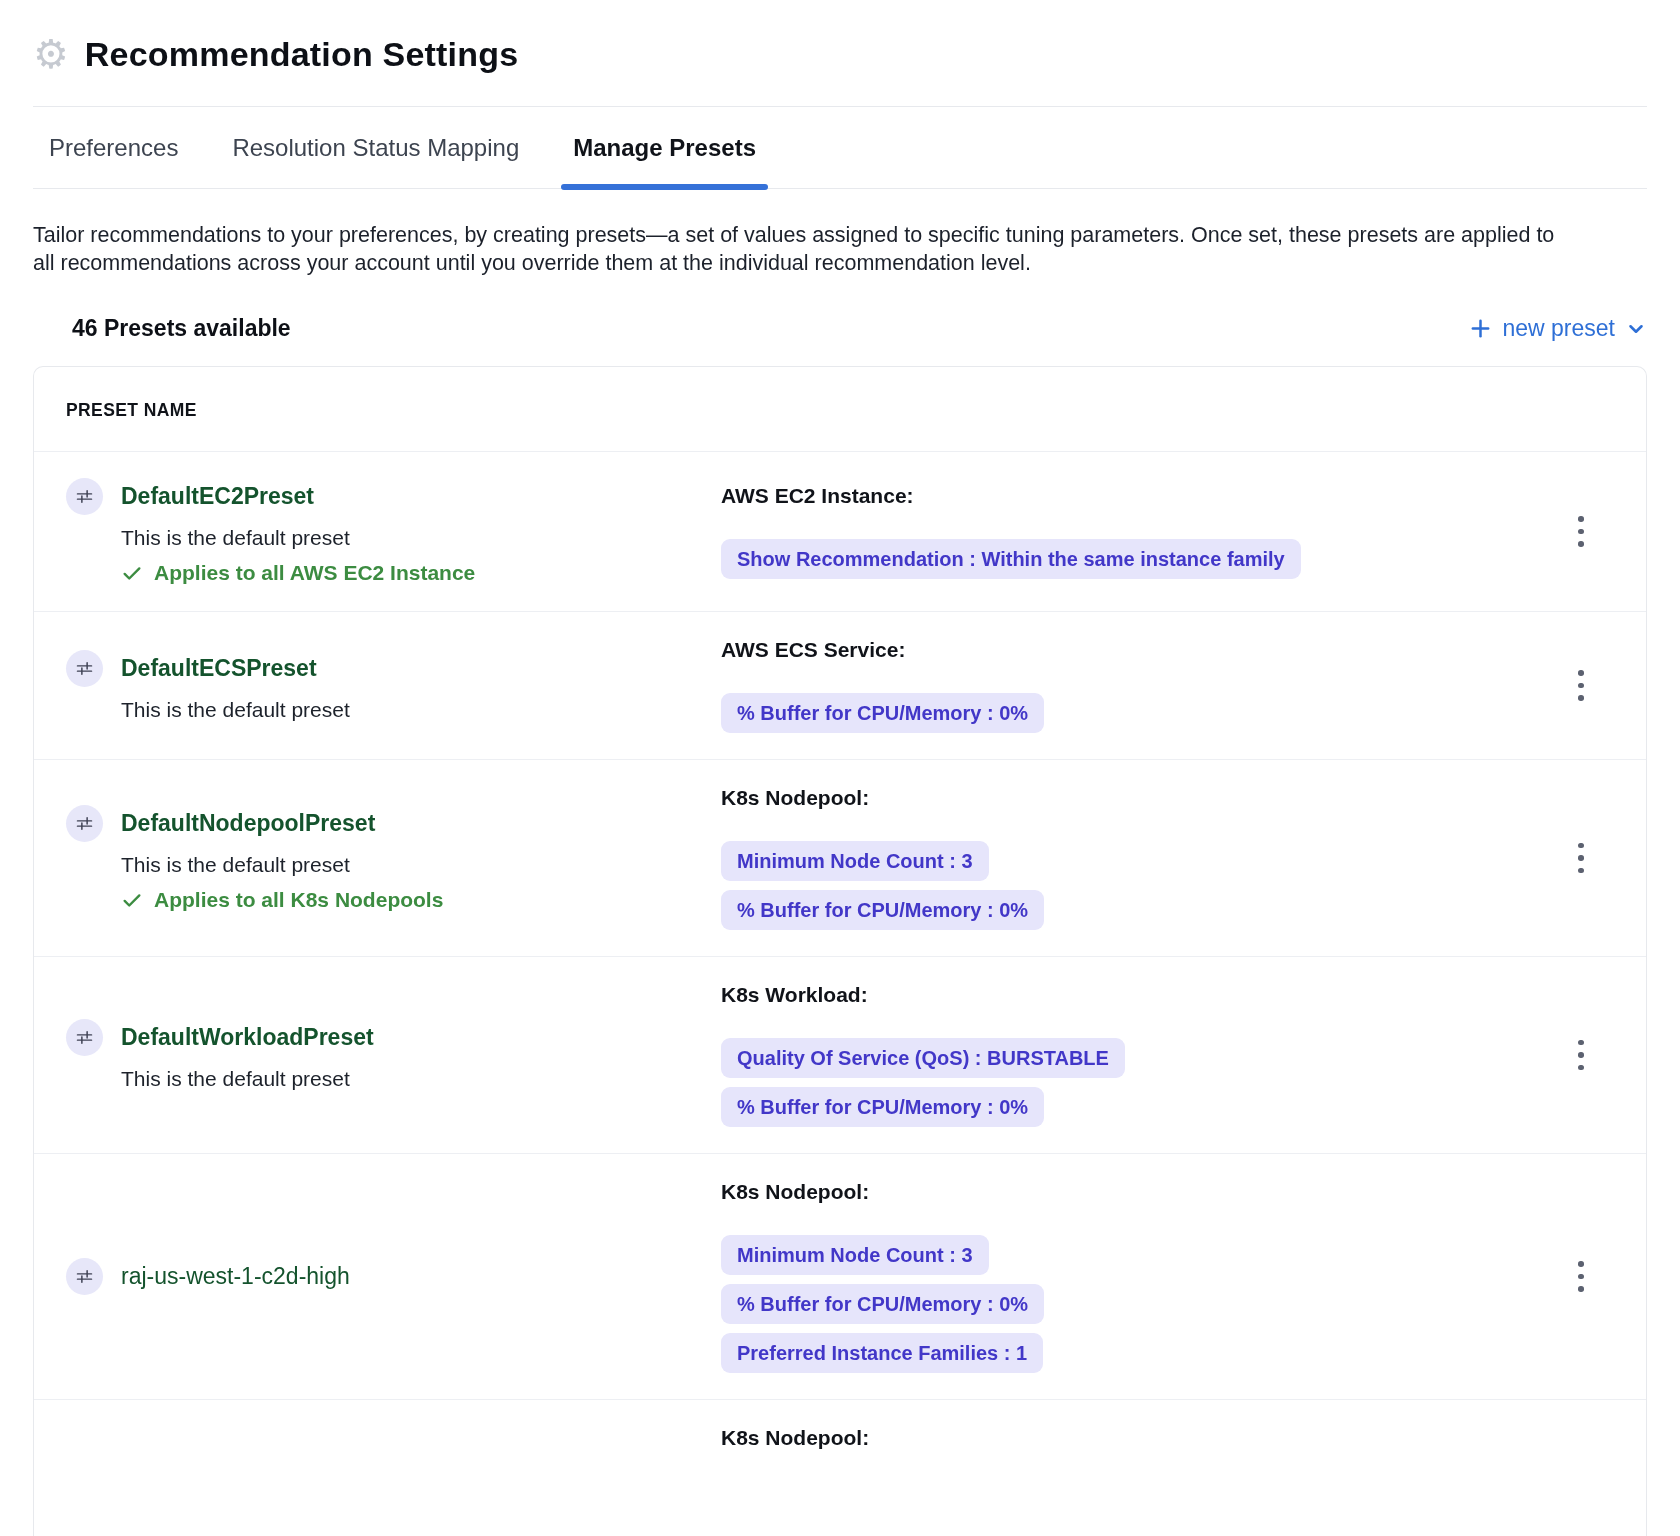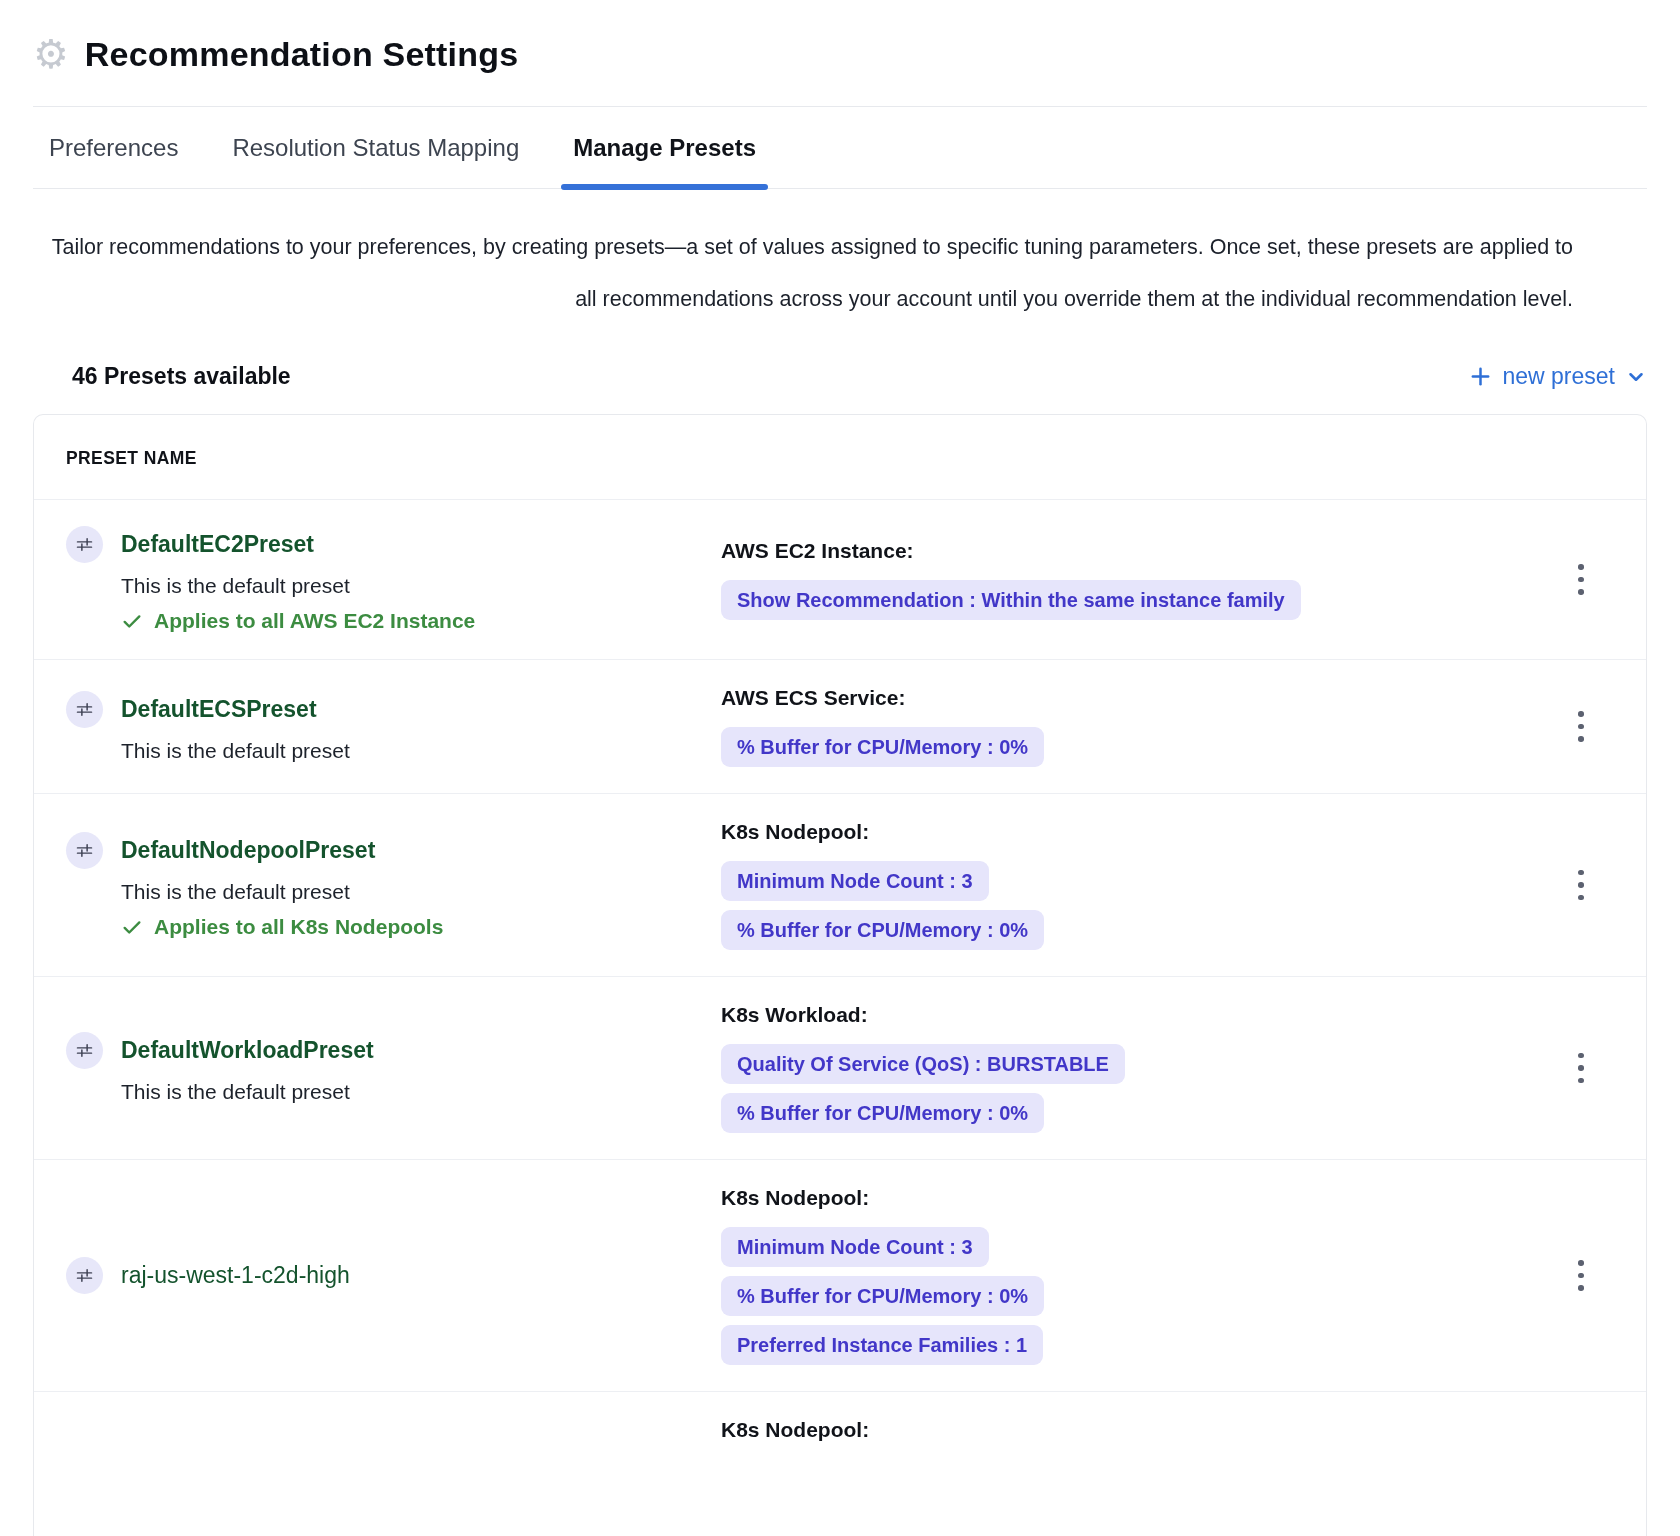--- a/index.html
+++ b/index.html
@@ -14,21 +14,21 @@
   .divider-top { border-bottom:1px solid #e7e9ed; margin-top:32px; }
 
   
   .tabs { display:flex; gap:46px; padding-left:12px; border-bottom:1.5px solid #e7e9ed; }
   .tab { position:relative; padding:27px 4px 26px; font-size:24px; color:#3d4450; cursor:pointer; }
   .tab.active { color:#101319; font-weight:700; }
   .tab.active::after { content:""; position:absolute; left:-8px; right:-8px; bottom:-2px;
     height:6px; background:#3571d8; border-radius:4px; }
 
   
-  .description { margin-top:32px; font-size:21.5px; line-height:52px; color:#1c212b; max-width:1540px;text-align:right; }
+  .description { margin-top:32px; font-size:21.5px; line-height:28px; color:#1c212b; max-width:1540px; }
 
   
   .list-header { margin-top:38px; display:flex; justify-content:space-between; align-items:center;margin-left:39px; }
   .presets-count { font-size:23px; font-weight:700; color:#0d1016; }
   .new-preset-btn { display:flex; align-items:center; gap:10px; color:#2e6fd6;
     font-size:23px; font-weight:400; cursor:pointer; background:none; border:none;
     font-family:"Liberation Sans", sans-serif; }
 
   
   .table { margin-top:24px; border:1px solid #e7e9ed; border-bottom:none;
@@ -45,21 +45,21 @@
   .preset-head { display:flex; align-items:center; gap:18px; }
   .preset-icon { width:37px; height:37px; border-radius:50%; background:#e7e7f9;
     display:flex; align-items:center; justify-content:center; flex:0 0 37px; }
   .preset-name { font-size:23px; font-weight:700; color:#14532d; }
   .preset-name.regular { font-weight:400; }
   .preset-desc { margin:11px 0 0 55px; font-size:21px; color:#1d222b; }
   .preset-applies { margin:11px 0 0 55px; display:flex; align-items:center; gap:11px;
     font-size:21px; font-weight:700; color:#3c8c41; }
 
   .type-label { font-size:21px; font-weight:700; color:#101319; }
-  .chips { display:flex; flex-direction:column; align-items:flex-start; gap:9px; margin-top:17px;text-align:center; }
+  .chips { display:flex; flex-direction:column; align-items:flex-start; gap:9px; margin-top:31px;text-align:center; }
   .chip { background:#e6e5fb; color:#4237c8; font-size:20px; font-weight:700;
     padding:7px 16px; border-radius:9px; line-height:26px; white-space:nowrap; }
 
   .kebab { display:flex; flex-direction:column; gap:7px; background:none; border:none;
     cursor:pointer; padding:8px; }
   .kebab span { width:5.5px; height:5.5px; border-radius:50%; background:#5c6170; display:block; }
 </style>
 </head>
 <body>
 

